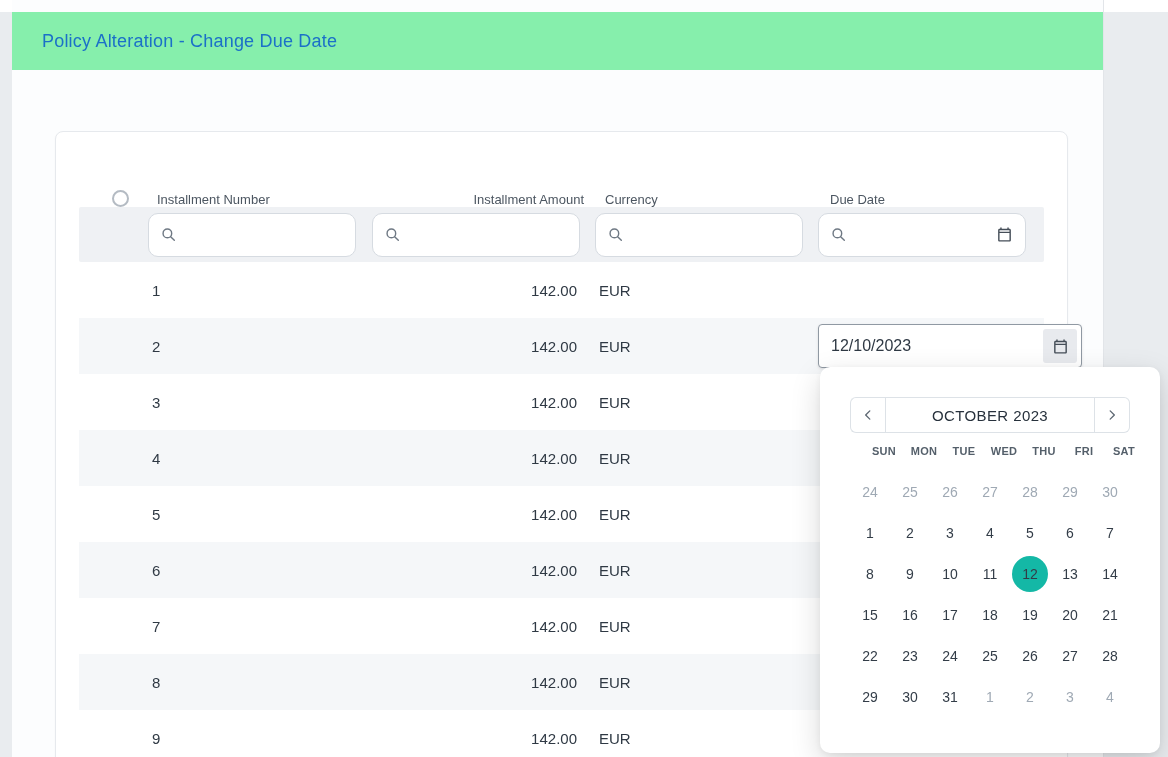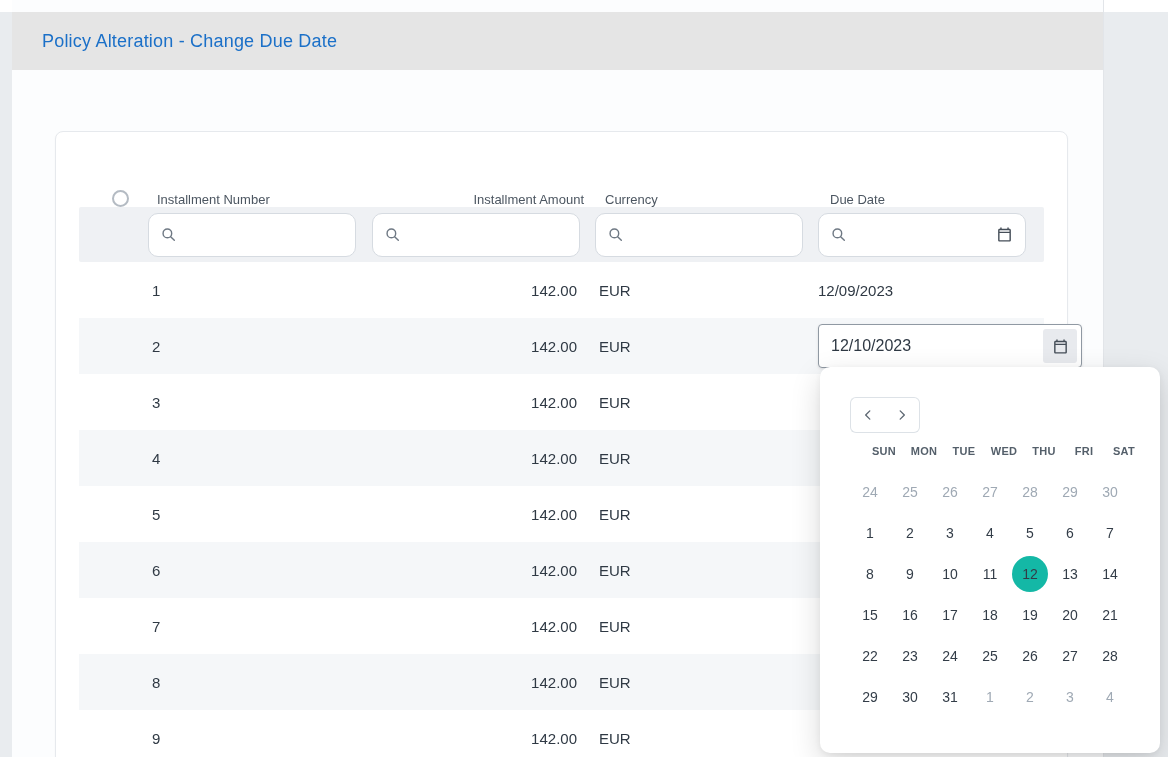--- a/index.html
+++ b/index.html
@@ -1,21 +1,21 @@
 <!DOCTYPE html>
 <html><head>
 <meta charset="utf-8">
 <style>
   * { margin:0; padding:0; box-sizing:border-box; }
   html,body { background:#e9ecef; }
   body { font-family:"Liberation Sans", sans-serif; }
   .page { position:relative; width:1168px; height:757px; background:#e9ecef; overflow:hidden; }
   .topbar { position:absolute; left:0; top:0; width:100%; height:12px; background:#ffffff; }
   .panel { position:absolute; left:12px; top:0; width:1092px; height:757px; background:#fcfdfe; border-right:1px solid #e2e5e9; }
-  .header-band { position:absolute; left:0; top:12px; width:100%; height:58px; background:#e5e5e5; }
+  .header-band { position:absolute; left:0; top:12px; width:100%; height:58px; background:#86efac; }
   .page-title { position:absolute; left:30px; top:0; height:58px; display:flex; align-items:center; font-size:18px; font-weight:500; color:#1b70c8; letter-spacing:.2px; }
   .card { position:absolute; left:43px; top:131px; width:1013px; height:650px; background:#fff; border:1px solid #e6e9ed; border-radius:8px; box-shadow:0 1px 2px rgba(0,0,0,.04); overflow:visible; }
   .table { position:absolute; left:23px; top:0; width:965px; }
   .thead { display:flex; height:75px; align-items:flex-end; padding-top:22px; }
   .c-sel { width:69px; flex:none; display:flex; justify-content:center; padding-left:13px; }
   .c-num { width:224px; flex:none; }
   .c-amt { width:223px; flex:none; }
   .c-cur { width:223px; flex:none; }
   .c-due { width:226px; flex:none; }
   .th { font-size:13px; color:#4c5661; }
@@ -127,21 +127,20 @@
             </div>
           </div>
         </div>
 
         <div class="tbody">
             <div class="trow">
               <div class="td c-sel"></div>
               <div class="td c-num">1</div>
               <div class="td c-amt">142.00</div>
               <div class="td c-cur">EUR</div>
-              <div class="td c-due">12/09/2023</div>
             </div>
             <div class="trow alt">
               <div class="td c-sel"></div>
               <div class="td c-num">2</div>
               <div class="td c-amt">142.00</div>
               <div class="td c-cur">EUR</div>
               <div class="td c-due">
                 <div class="date-editor">
                   <input class="date-input" value="12/10/2023" style="">
                   <button class="date-btn">
@@ -206,20 +205,21 @@
     </div>
   </div>
 
   <div class="calendar-popup">
     <div class="cal-nav">
       <button class="cal-btn prev">
         <svg width="16" height="16" viewBox="0 0 24 24">
             <path d="M14.7 5.8 8.5 12l6.2 6.2" fill="none" stroke="#5d6772" stroke-width="2" stroke-linecap="round" stroke-linejoin="round"></path>
           </svg>
       </button>
+      <div class="cal-title">OCTOBER 2023</div>
       <button class="cal-btn next">
         <svg width="16" height="16" viewBox="0 0 24 24">
             <path d="M9.3 5.8 15.5 12l-6.2 6.2" fill="none" stroke="#5d6772" stroke-width="2" stroke-linecap="round" stroke-linejoin="round"></path>
           </svg>
       </button>
     </div>
     <div class="cal-dow">
         <div class="dow">SUN</div>
         <div class="dow">MON</div>
         <div class="dow">TUE</div>

